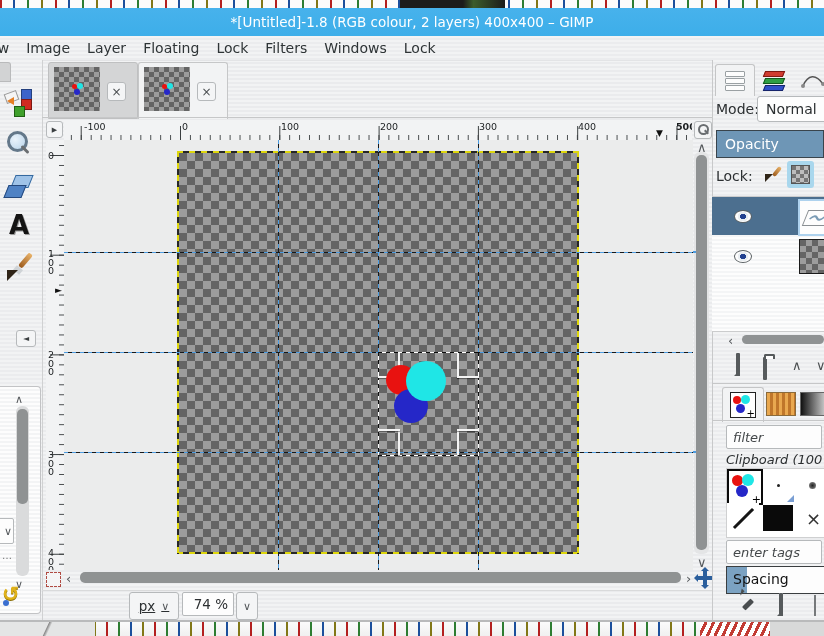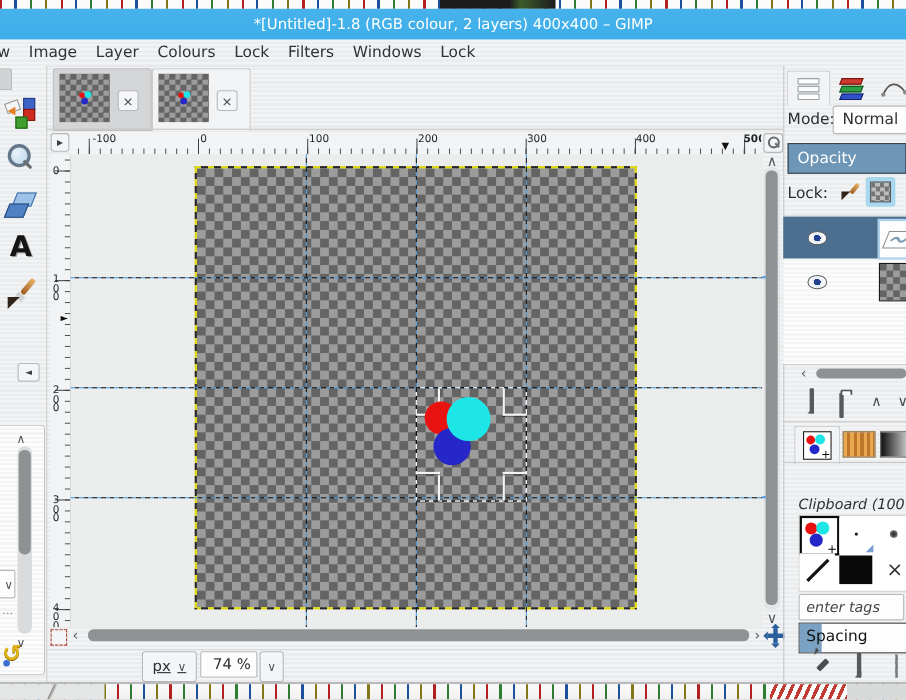--- a/index.html
+++ b/index.html
@@ -77,21 +77,21 @@
   <div class="abs" style="left:400px;top:0;width:105px;height:8px;background:linear-gradient(90deg,#1c1c1c 60%,#3c5d2c 70%,#1c1c1c);"></div>
 
   <div id="titlebar" class="abs">
     <span>*[Untitled]-1.8 (RGB colour, 2 layers) 400x400 – GIMP</span>
   </div>
 
   <div id="menubar" class="abs panel">
     <span>View</span>
     <span>Image</span>
     <span>Layer</span>
-    <span>Colours</span>
+    <span>Floating</span>
     <span>Lock</span>
     <span>Filters</span>
     <span>Windows</span>
     <span>Lock</span>
   </div>
 
   <div class="abs panel" style="left:0;top:60px;width:42px;height:562px;border-right:1px solid #d0d1d2;"></div>
   <div class="abs" style="left:0;top:62px;width:10px;height:18px;background:#d2d3d4;border:1px solid #b9babb;border-left:none;border-radius:0 3px 0 0;"></div>
 
   <div class="abs" style="left:5px;top:88px;width:28px;height:28px;">
@@ -328,20 +328,23 @@
       <span class="tabthumb-dot" style="left:2px;top:3px;width:8px;height:8px;background:#e81210;"></span>
       <span class="tabthumb-dot" style="left:10px;top:2px;width:9px;height:9px;background:#1fe6e6;"></span>
       <span class="tabthumb-dot" style="left:5px;top:11px;width:9px;height:9px;background:#2527c8;"></span>
       <span style="position:absolute;right:0;bottom:-2px;font-size:10px;color:#000;">+</span>
     </span>
   </div>
   <div class="abs" style="left:766px;top:392px;width:28px;height:22px;border:1px solid #8a6a3a;background:repeating-linear-gradient(90deg,#e9a84f 0 3px,#c0762a 3px 6px);"></div>
   <div class="abs" style="left:800px;top:392px;width:30px;height:22px;border:1px solid #666;background:linear-gradient(90deg,#111,#f8f8f8);"></div>
   <div class="abs" style="left:712px;top:420px;width:112px;height:1px;background:#c6c7c8;"></div>
 
+  <div class="abs inputbox" style="left:726px;top:425px;width:94px;height:22px;">
+    <input value="" placeholder="filter" style="">
+  </div>
 
   <div class="abs" style="left:726px;top:452px;width:200px;font-size:13px;font-style:italic;color:#2b2f31;white-space:nowrap;">Clipboard (100 × 100)</div>
 
   <div class="abs" style="left:726px;top:468px;width:98px;height:68px;background:#fff;border:1px solid #cfd0d1;"></div>
   <div class="abs" style="left:727px;top:469px;width:32px;height:32px;border:2px solid #0a0a0a;background:#fff;">
     <span class="tabthumb-dot" style="left:3px;top:4px;width:11px;height:11px;background:#e81210;"></span>
     <span class="tabthumb-dot" style="left:13px;top:3px;width:12px;height:12px;background:#1fe6e6;"></span>
     <span class="tabthumb-dot" style="left:7px;top:14px;width:12px;height:12px;background:#2527c8;"></span>
     <span style="position:absolute;right:0;bottom:-3px;font-size:11px;color:#000;">+</span>
   </div>

